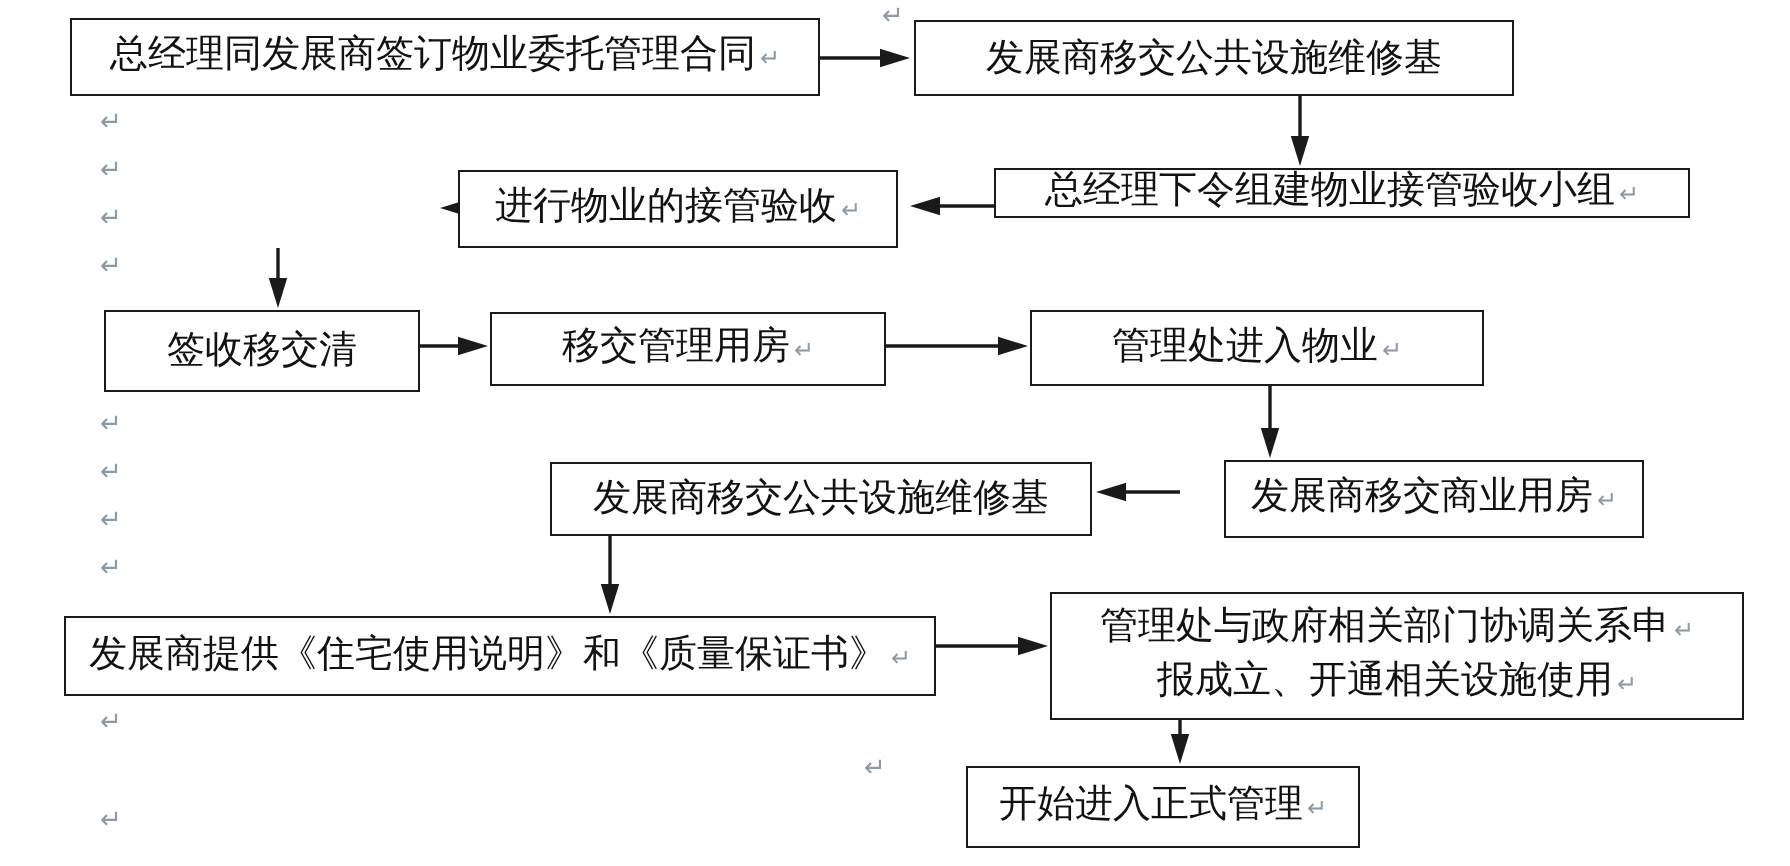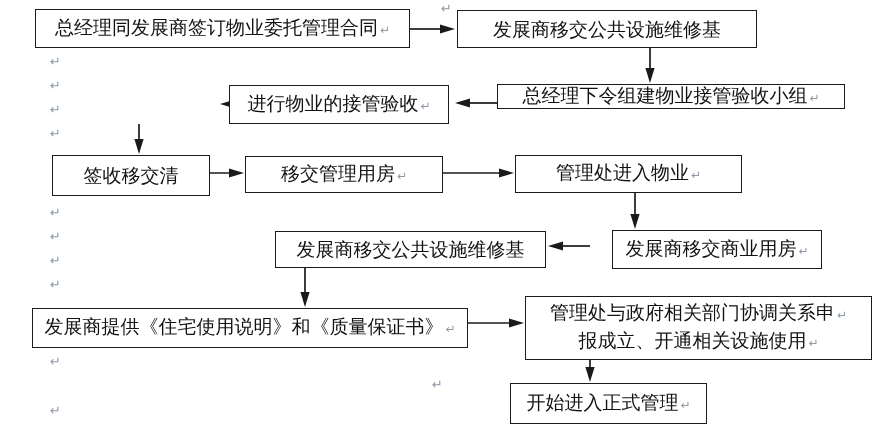--- a/index.html
+++ b/index.html
@@ -121,21 +121,21 @@
     <div class="fbox" style="left: 275px; top: 231px; width: 271px; height: 37px;">
       <div class="line"><span>发展商移交公共设施维修基</span></div>
     </div>
     <div class="fbox" style="left: 32px; top: 308px; width: 436px; height: 40px;">
       <div class="line"><span>发展商提供《住宅使用说明》和《质量保证书》</span><span class="ret">↵</span></div>
     </div>
     <div class="fbox" style="left: 525px; top: 296px; width: 347px; height: 64px;">
       <div class="line"><span>管理处与政府相关部门协调关系申</span><span class="ret">↵</span></div>
       <div class="line"><span>报成立、开通相关设施使用</span><span class="ret">↵</span></div>
     </div>
-    <div class="fbox" style="left: 510px; top: 383px; width: 197px; height: 41px;">
+    <div class="fbox" style="left: 483px; top: 383px; width: 197px; height: 41px;">
       <div class="line"><span>开始进入正式管理</span><span class="ret">↵</span></div>
     </div>
     <span class="fmark" style="left: 50px; top: 55px;">↵</span>
     <span class="fmark" style="left: 50px; top: 79px;">↵</span>
     <span class="fmark" style="left: 50px; top: 103px;">↵</span>
     <span class="fmark" style="left: 50px; top: 127px;">↵</span>
     <span class="fmark" style="left: 50px; top: 206px;">↵</span>
     <span class="fmark" style="left: 50px; top: 230px;">↵</span>
     <span class="fmark" style="left: 50px; top: 254px;">↵</span>
     <span class="fmark" style="left: 50px; top: 278px;">↵</span>

